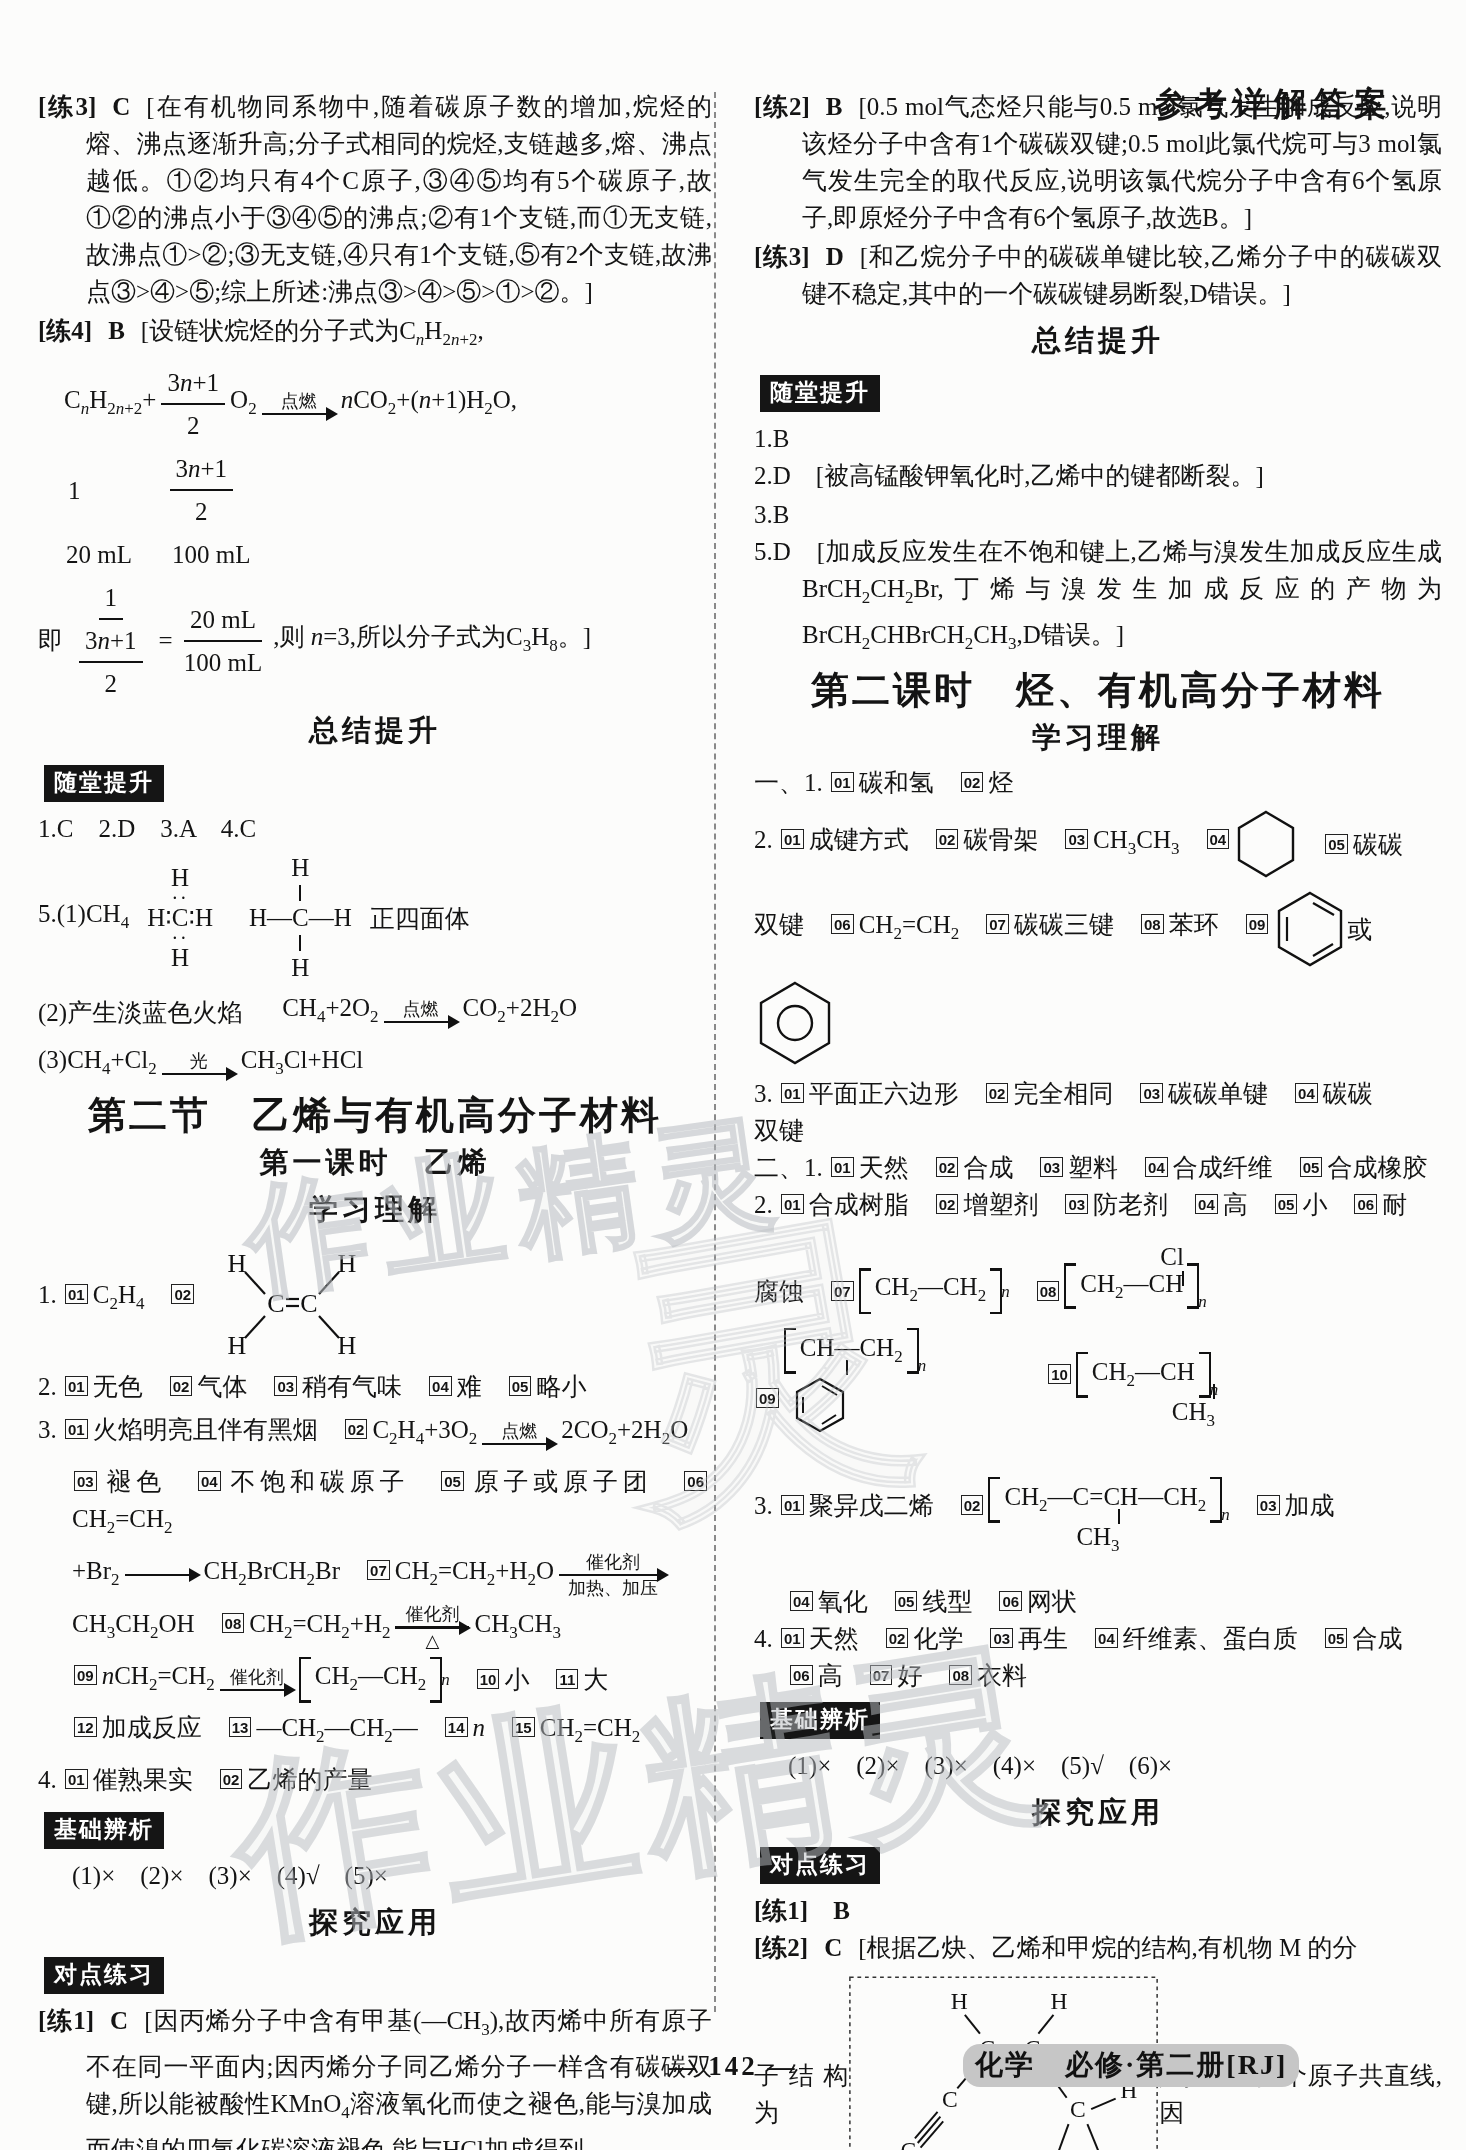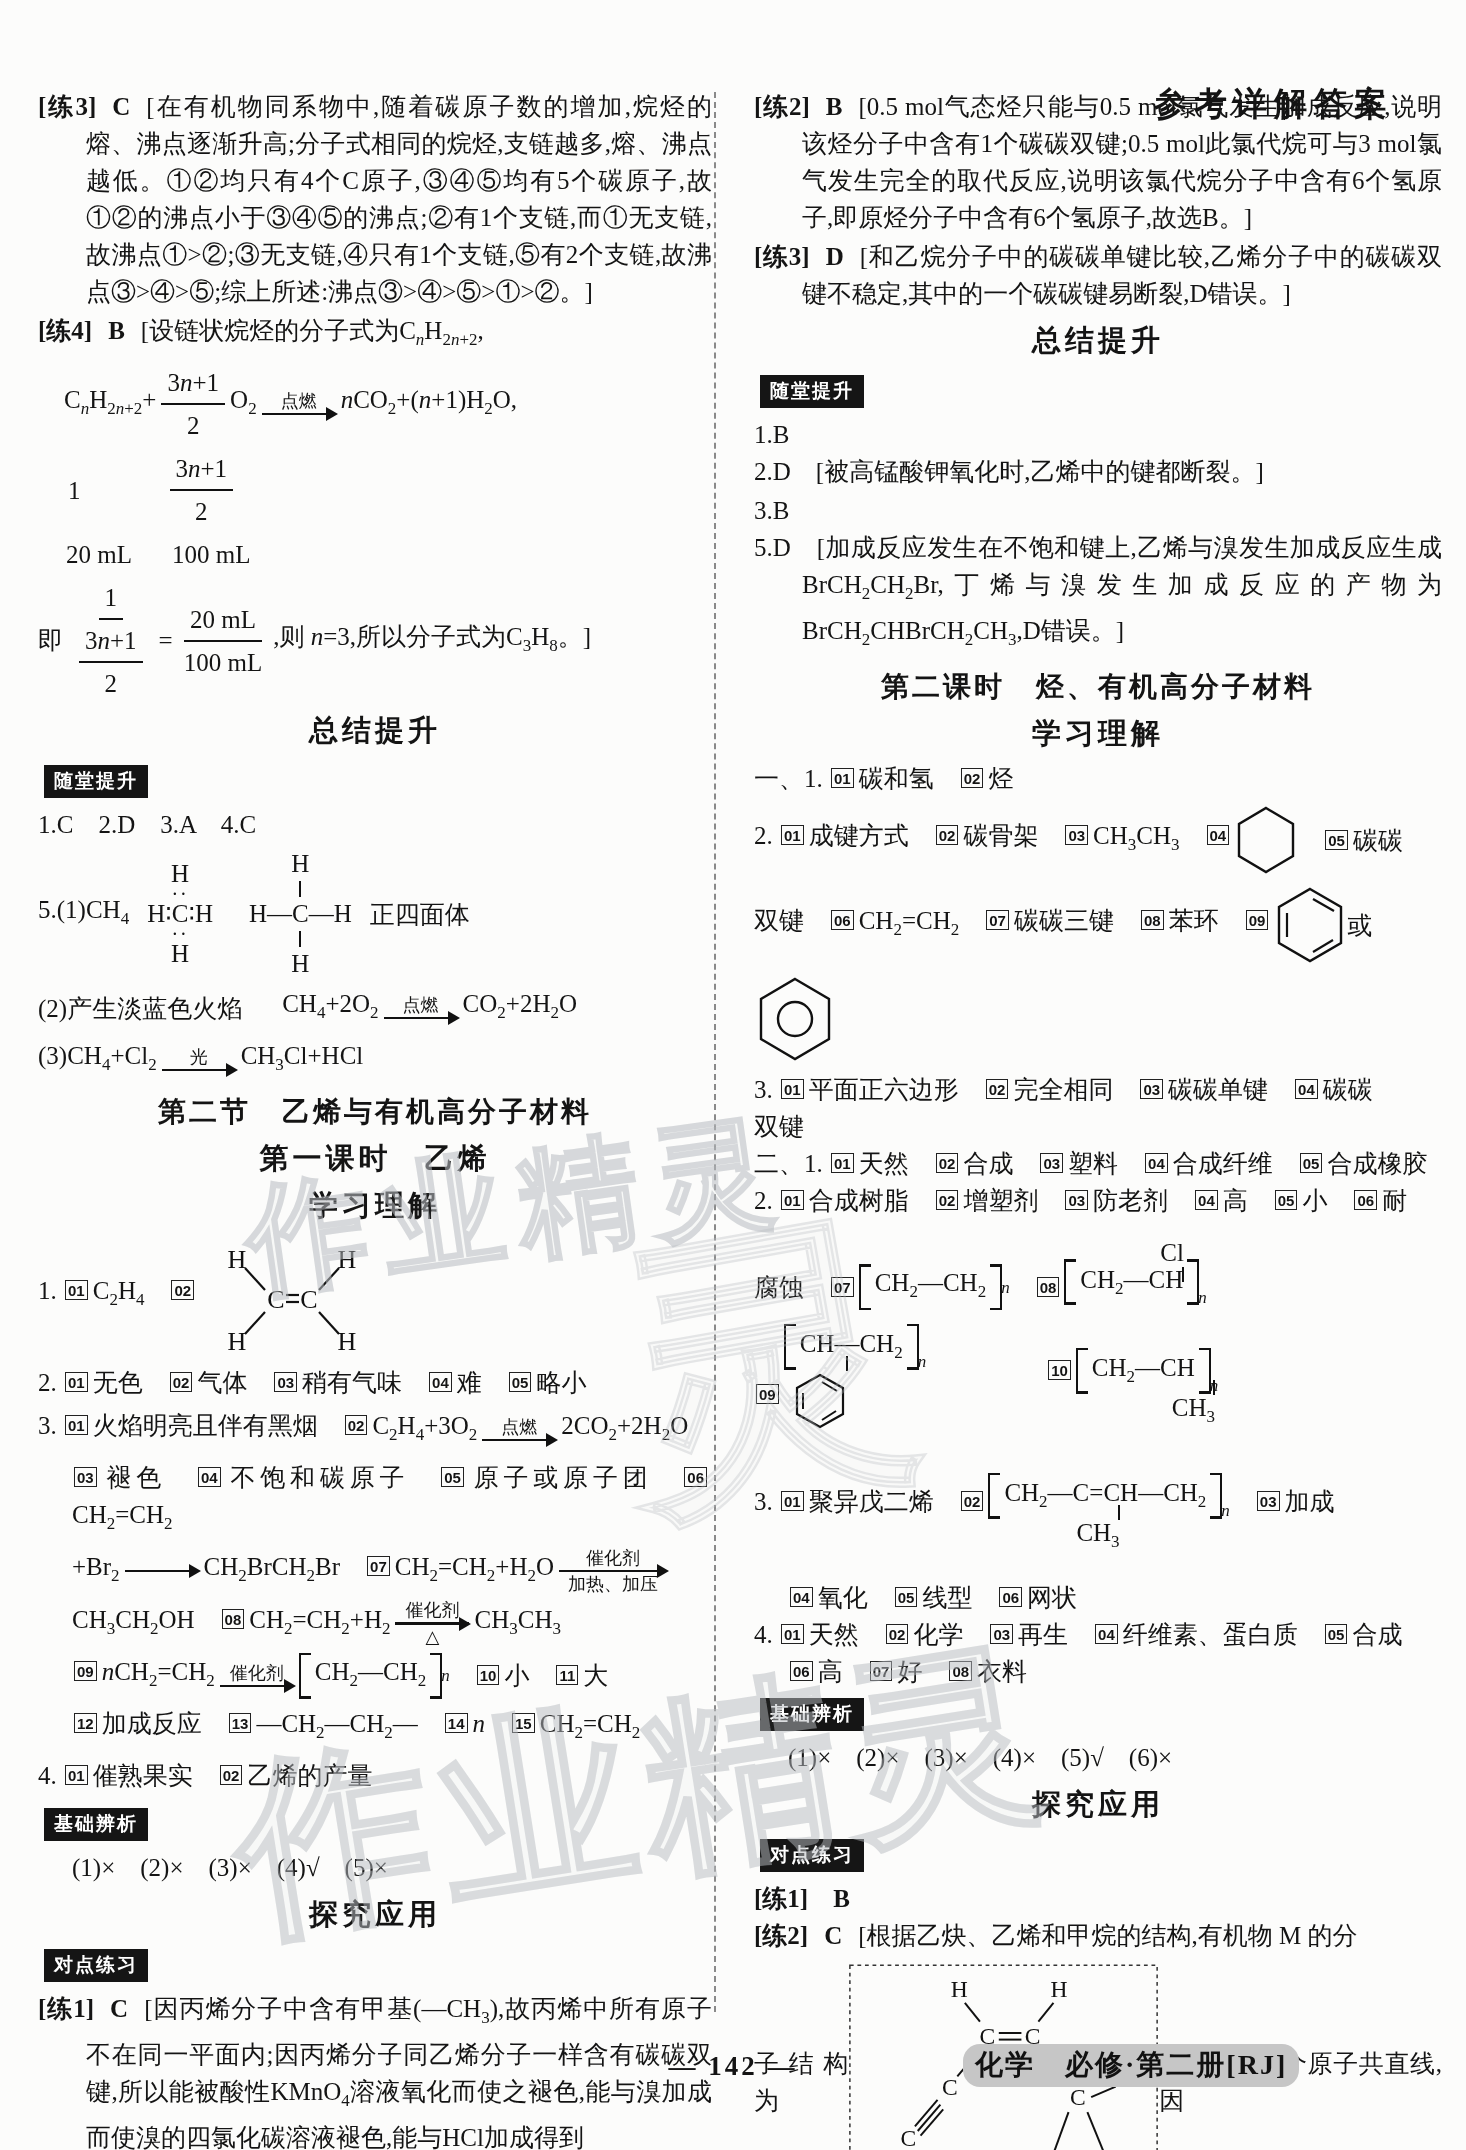--- a/index.html
+++ b/index.html
@@ -9,22 +9,22 @@
   .divider{position:absolute;left:714px;top:92px;height:1920px;border-left:2px dashed #8a8a8a;}
   .col{position:absolute;top:88px;text-align:justify;}
   .col-l{left:38px;width:674px;}
   .col-r{left:754px;width:688px;}
   p{margin:0;}
   .hang{padding-left:48px;text-indent:-48px;margin-bottom:2px;}
   .exl{margin-right:16px;}
   .ans{margin-right:16px;}
   .ind{padding-left:34px;}
   .hc{text-align:center;font-weight:700;font-size:29px;margin:10px 0 8px;letter-spacing:4px;}
-  .hc-lg{font-size:28px;letter-spacing:3px;text-align:center;}
-  .tag{display:inline-block;background:#151515;color:#fff;font-weight:700;font-size:19px;
+  .hc-lg{font-size:38px;letter-spacing:3px;text-align:center;}
+  .tag{display:inline-block;background:#151515;color:#fff;font-weight:700;font-size:23px;
        line-height:1;padding:6px 10px 8px;margin:8px 0 8px 6px;letter-spacing:2px;}
   .row{display:flex;align-items:center;flex-wrap:nowrap;}
   .m6{margin:6px 0;}
   .nb{display:inline-block;border:1.5px solid #222;font:600 15px/1 "Liberation Sans","DejaVu Sans",sans-serif;
       padding:2px 2px 1px;margin:0 5px 0 2px;vertical-align:3px;}
   sub{font-size:17px;}
   i{font-style:italic;}
   
   .rxn{display:inline-flex;flex-direction:column;align-items:center;vertical-align:middle;margin:0 5px;}
   .rxn-top,.rxn-bot{font-size:18px;line-height:20px;white-space:nowrap;}

